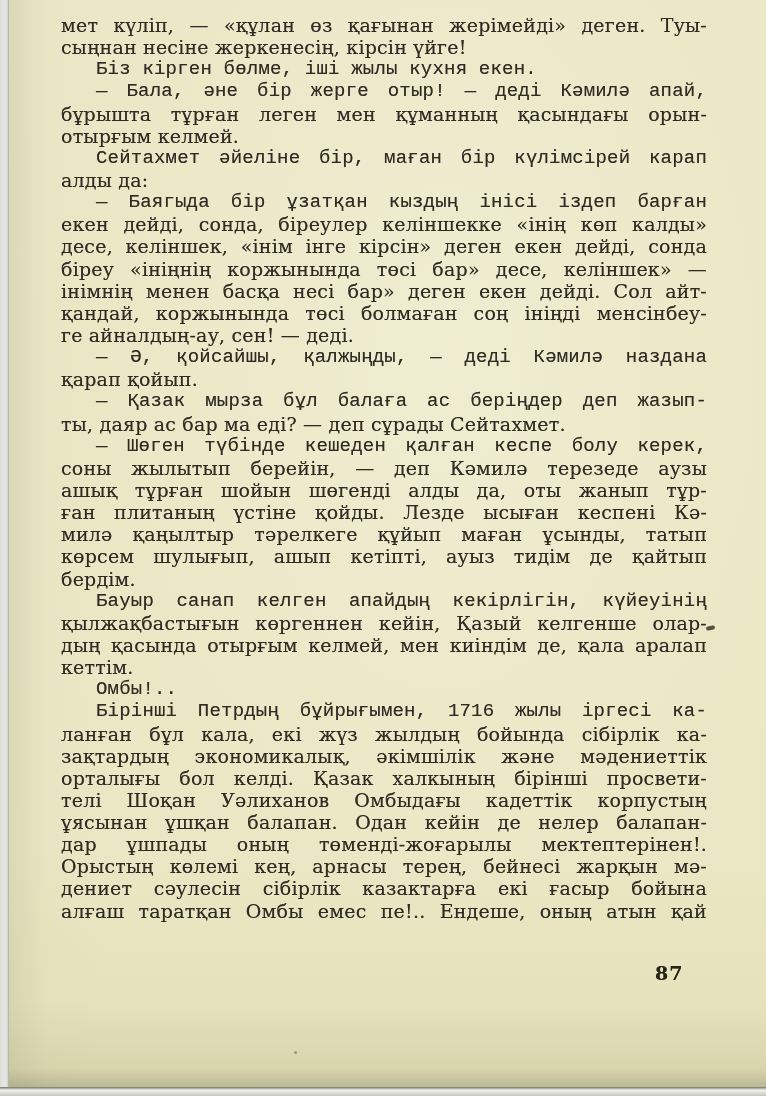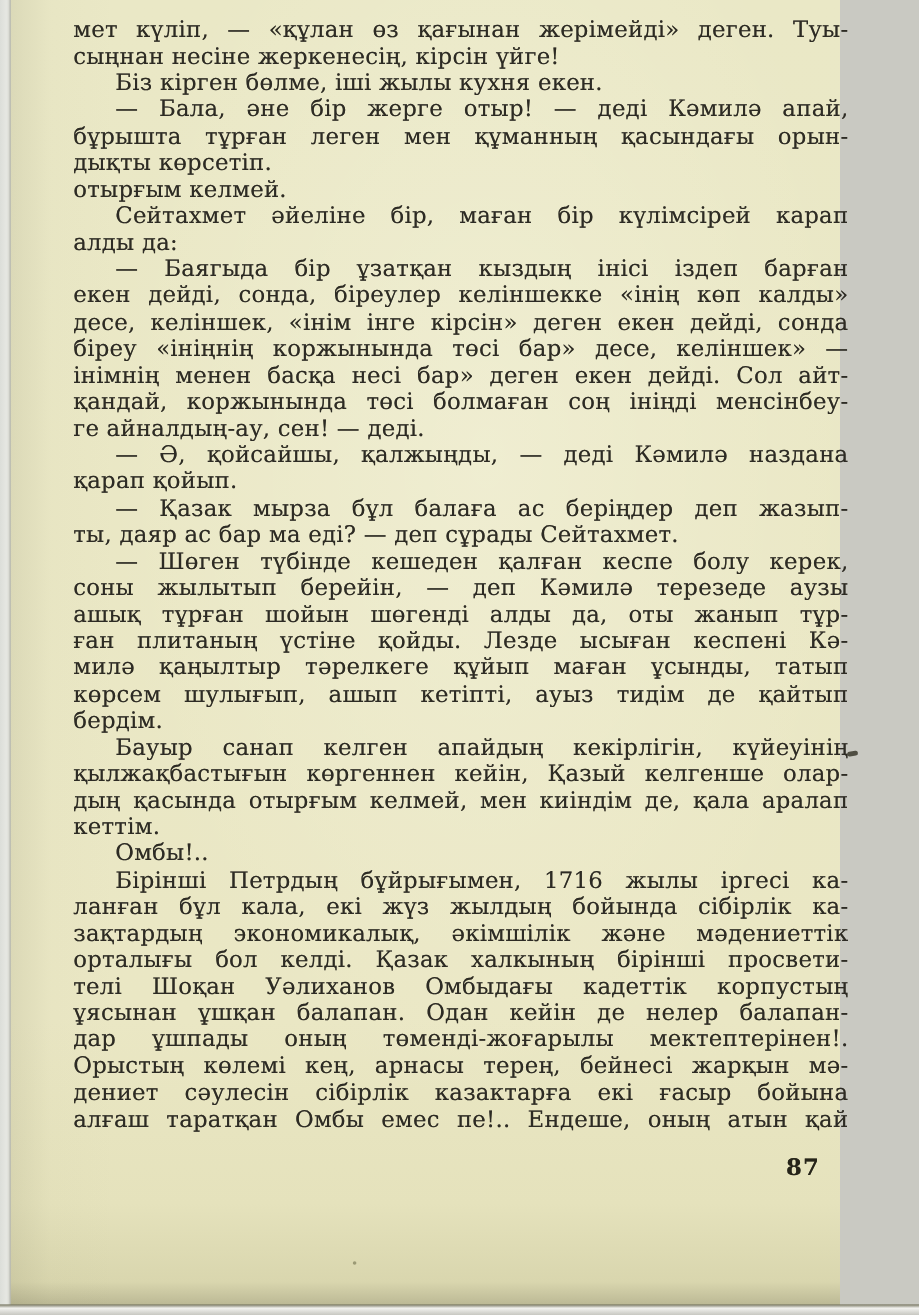--- a/index.html
+++ b/index.html
@@ -13,21 +13,21 @@
   .scan {
     position: relative;
     width: 766px;
     height: 1096px;
     font-family: "DejaVu Serif", serif;
   }
   
   .page {
     position: absolute;
     left: 0; top: 0;
-    width: 700px; height: 1090px;
+    width: 766px; height: 1090px;
     background:
       radial-gradient(ellipse at 58% 35%, rgba(255,255,245,0.25) 0%, rgba(255,255,245,0) 55%),
       linear-gradient(to right, rgba(120,118,90,0.16) 0%, rgba(120,118,90,0.02) 6%, rgba(120,118,90,0) 14%),
       linear-gradient(to bottom, #eae8c6 0%, #eae7c4 78%, #e5e2bc 92%, #d9d6ae 98%, #b7b491 100%);
   }
   
   .edge-left {
     position: absolute;
     left: 0; top: 0;
     width: 8px; height: 1090px;
@@ -55,20 +55,21 @@
     display: block;
     height: 22.15px;
     white-space: normal;
   }
   .line.just {
     text-align: justify;
     text-align-last: justify;
   }
   .line.indent {
     text-indent: 35px;
+    font-family: Liberation Mono, monospace;
   }
   .page-number {
     position: absolute;
     left: 655px; top: 962px;
     width: 40px;
     font-size: 19px;
     font-weight: bold;
     letter-spacing: 1px;
     color: #262419;
     text-shadow: 0 0 0.5px rgba(38,36,25,0.6);
@@ -96,21 +97,20 @@
 <body>
 
 <div class="scan">
   <div class="page">
     <div class="text-block" id="text-block">
         <div class="line just">мет күліп, — «құлан өз қағынан жерімейді» деген. Туы-</div>
         <div class="line">сыңнан несіне жеркенесің, кірсін үйге!</div>
         <div class="line indent">Біз кірген бөлме, іші жылы кухня екен.</div>
         <div class="line indent just">— Бала, әне бір жерге отыр! — деді Кәмилә апай,</div>
         <div class="line just">бұрышта тұрған леген мен құманның қасындағы орын-</div>
-        <div class="line">дықты көрсетіп.</div>
         <div class="line">отырғым келмей.</div>
         <div class="line indent just">Сейтахмет әйеліне бір, маған бір күлімсірей карап</div>
         <div class="line">алды да:</div>
         <div class="line indent just">— Баягыда бір ұзатқан кыздың інісі іздеп барған</div>
         <div class="line just">екен дейді, сонда, біреулер келіншекке «інің көп калды»</div>
         <div class="line just">десе, келіншек, «інім інге кірсін» деген екен дейді, сонда</div>
         <div class="line just">біреу «ініңнің коржынында төсі бар» десе, келіншек» —</div>
         <div class="line just">інімнің менен басқа несі бар» деген екен дейді. Сол айт-</div>
         <div class="line just">қандай, коржынында төсі болмаған соң ініңді менсінбеу-</div>
         <div class="line">ге айналдың-ау, сен! — деді.</div>

